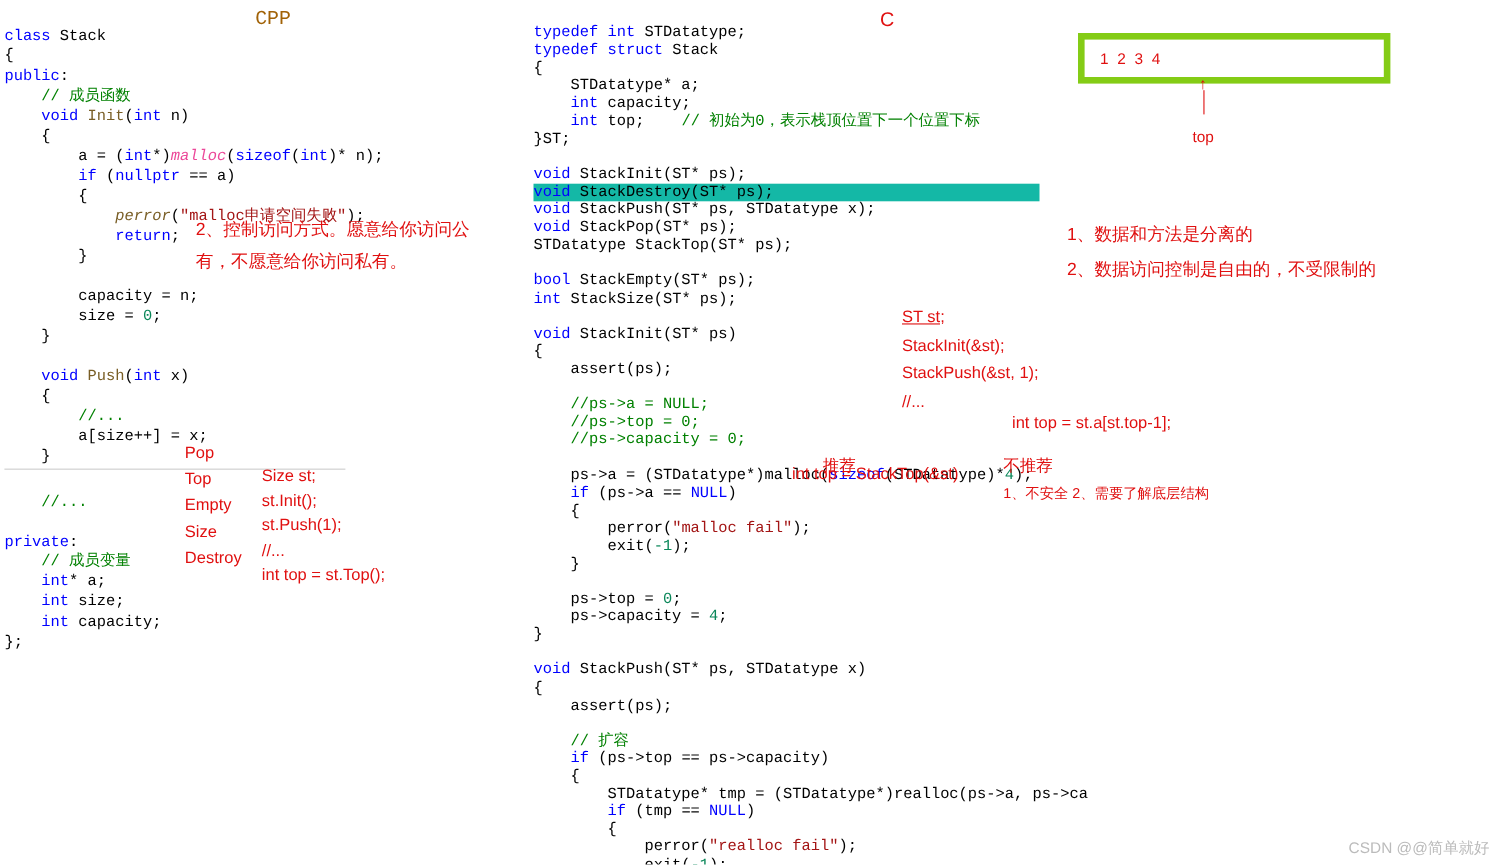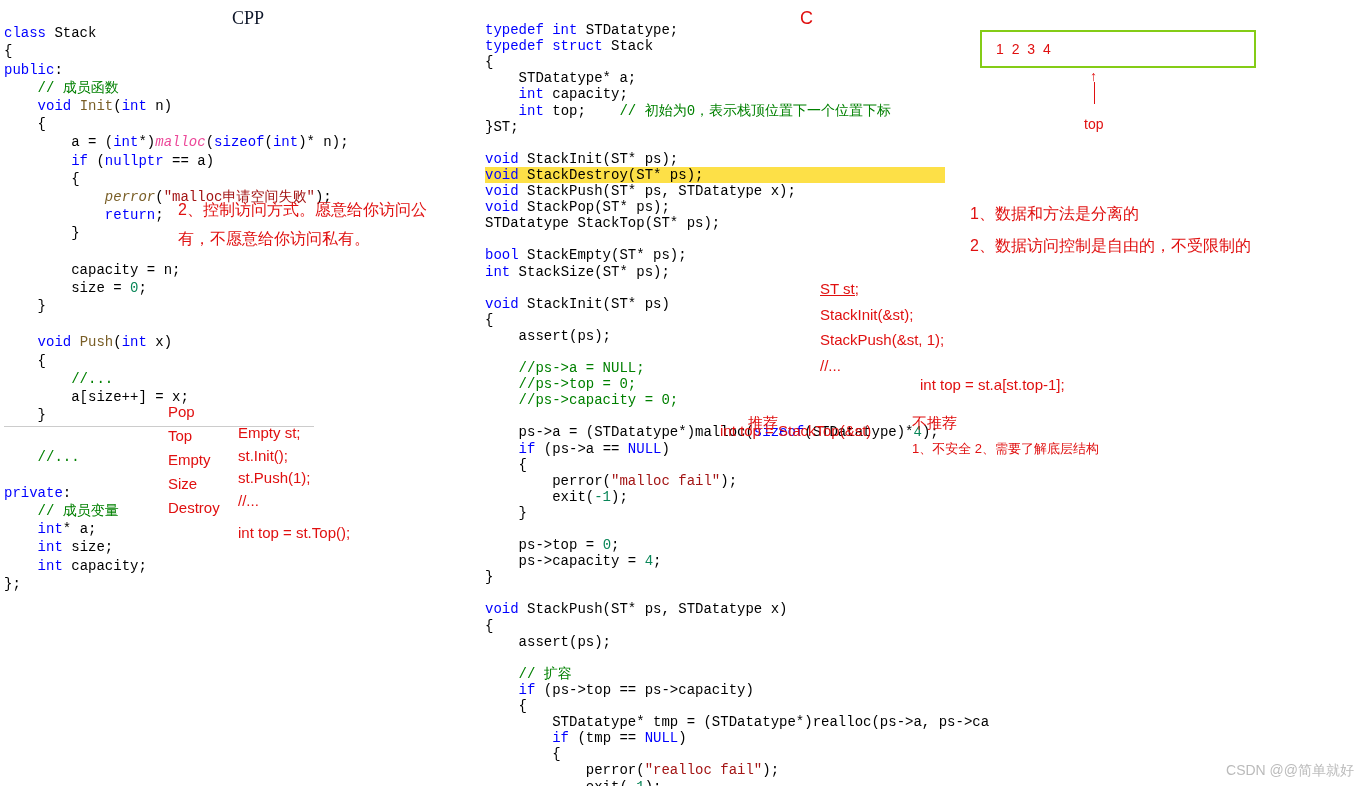--- a/index.html
+++ b/index.html
@@ -30,22 +30,22 @@
     position: absolute;
     left: 485px;
     top: 6px;
     white-space: pre;
     line-height: 1.15;
   }
   .label-cpp {
     position: absolute;
     left: 232px;
     top: 8px;
-    color: #0f172a;
-    font-family: Liberation Serif, serif;
+    color: #a16207;
+    font-family: Liberation Mono, monospace;
     font-size: 18px;
   }
   .label-c {
     position: absolute;
     left: 800px;
     top: 8px;
     color: #e01010;
     font-family: "Microsoft YaHei", sans-serif;
     font-size: 18px;
   }
@@ -54,21 +54,21 @@
     left: 178px;
     top: 196px;
     line-height: 1.8;
   }
   .table-box {
     position: absolute;
     left: 980px;
     top: 30px;
     width: 258px;
     height: 34px;
-    border: 2px solid #84cc16;
+    border: 6px solid #84cc16;
     display: flex;
     align-items: center;
     padding-left: 14px;
     color: #e01010;
     font-family: "Microsoft YaHei", sans-serif;
   }
   .arrow-top {
     position: absolute;
     left: 1090px;
     top: 68px;
@@ -141,21 +141,21 @@
   }
   .watermark {
     position: absolute;
     right: 16px;
     bottom: 6px;
     color: #bbb;
     font-family: sans-serif;
     font-size: 14px;
   }
   .hl-line {
-    background: #fde047;
+    background: #14b8a6;
     display: inline-block;
     width: 460px;
   }
 </style>
 </head>
 <body>
 
 <div class="code-left">
 <span class="kw">class</span> Stack
 {
@@ -199,25 +199,25 @@
 
 <div class="anno-methods">
   <div>Pop</div>
   <div>Top</div>
   <div>Empty</div>
   <div>Size</div>
   <div>Destroy</div>
 </div>
 
 <div class="anno-usage">
-  <div><span>Empty st;</span></div>
+  <div><span>Size st;</span></div>
   <div>st.Init();</div>
   <div>st.Push(1);</div>
   <div>//...</div>
-  <div style="margin-top:10px">int top = st.Top();</div>
+  <div style="">int top = st.Top();</div>
 </div>
 
 <div class="code-right">
 <span class="kw">typedef</span> <span class="kw">int</span> STDatatype;
 <span class="kw">typedef</span> <span class="kw">struct</span> Stack
 {
     STDatatype* a;
     <span class="kw">int</span> capacity;
     <span class="kw">int</span> top;    <span class="comment">// 初始为0，表示栈顶位置下一个位置下标</span>
 }ST;

